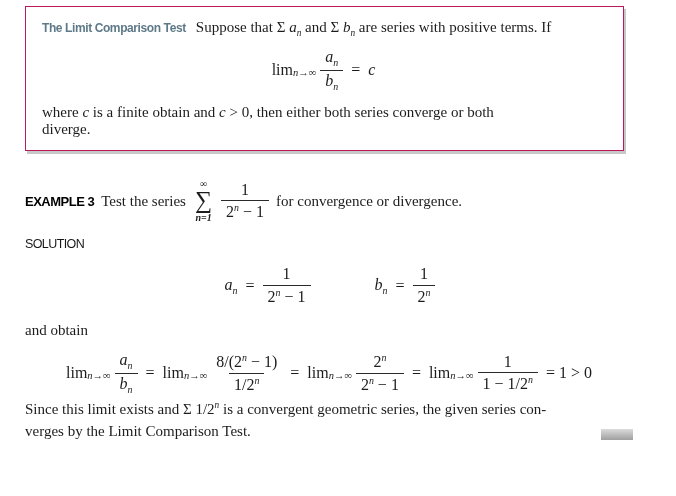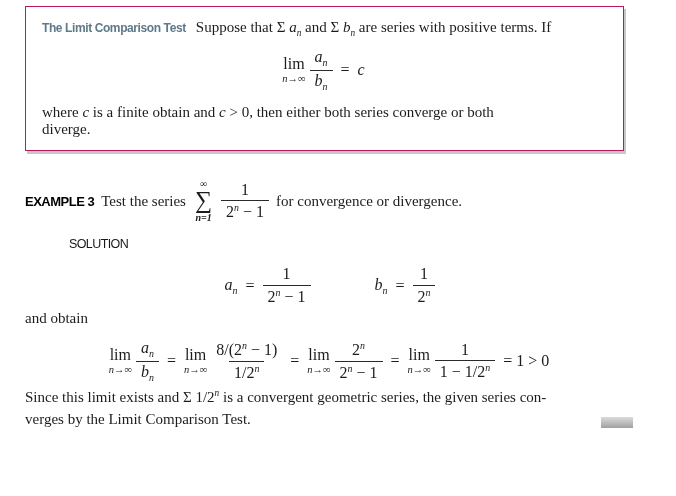--- a/index.html
+++ b/index.html
@@ -25,44 +25,44 @@
   .eyebrow {
     font-family:"Liberation Sans", sans-serif;
     font-weight:700; font-size:12px; letter-spacing:-0.4px;
     color:#5e7988; margin-right:10px;
   }
   .var { font-style:italic; }
   sub, sup { font-size:0.62em; font-style:italic; }
   
   .display-math { text-align:center; margin:10px 0 12px; }
   .mrow { display:inline-flex; align-items:center; font-size:16px; }
-  .lim { display:inline-flex; flex-direction:column; align-items:center; margin-right:4px; }
+  .lim { display:inline-flex; flex-direction:row; align-items:flex-end; margin-right:4px; }
   .lim-word { font-size:16px; line-height:1.05; }
   .lim-sub { font-size:10.5px; font-style:italic; line-height:1.1; }
   .frac { display:inline-flex; flex-direction:column; align-items:center; font-size:16px; }
   .frac .num { display:block; padding:0 5px 1px; line-height:1.15; text-align:center; }
   .frac .den { display:block; padding:1px 5px 0; line-height:1.15; text-align:center; border-top:1px solid #2a2a2a; }
   .eq { margin:0 8px; }
   .sigma-stack { display:inline-flex; flex-direction:column; align-items:center; line-height:1; margin:0 2px; }
   .sig-top { font-size:10px; line-height:1; }
   .sig-mid { font-size:24px; line-height:0.95; }
   .sig-bot { font-size:10px; font-style:italic; line-height:1.1; font-weight:700; }
   
   .example-line { display:flex; align-items:center; column-gap:7px; margin-top:26px; min-height:48px; white-space:nowrap; }
   .ex-label {
     font-family:"Liberation Sans", sans-serif; font-weight:700;
     font-size:13px; letter-spacing:-0.5px; color:#000000;
   }
-  .solution-line { display:flex; align-items:flex-start; column-gap:24px; margin-top:12px;margin-left:44px; }
+  .solution-line { display:flex; align-items:flex-start; column-gap:24px; margin-top:12px; }
   .sol-label {
     font-family:"Liberation Sans", sans-serif; font-weight:400;
     font-size:12.5px; letter-spacing:-0.6px; color:#181818;
   }
   .defs-row { display:flex; justify-content:center; align-items:center; column-gap:64px; width:610px; margin-top:14px; }
-  .plain-line { margin-top:4px; }
+  .plain-line { margin-top:16px; }
   .chain-row { display:flex; justify-content:center; align-items:center; width:616px; margin-top:12px; white-space:nowrap; }
   
   .conclusion { margin-top:4px; width:630px; position:relative; line-height:1.45; }
   .concl-line { display:block; white-space:nowrap; }
   .end-marker {
     position:absolute; right:22px; bottom:3px;
     width:32px; height:11px;
     background:linear-gradient(#dcdcdc, #9f9f9f);
   }
 </style>

